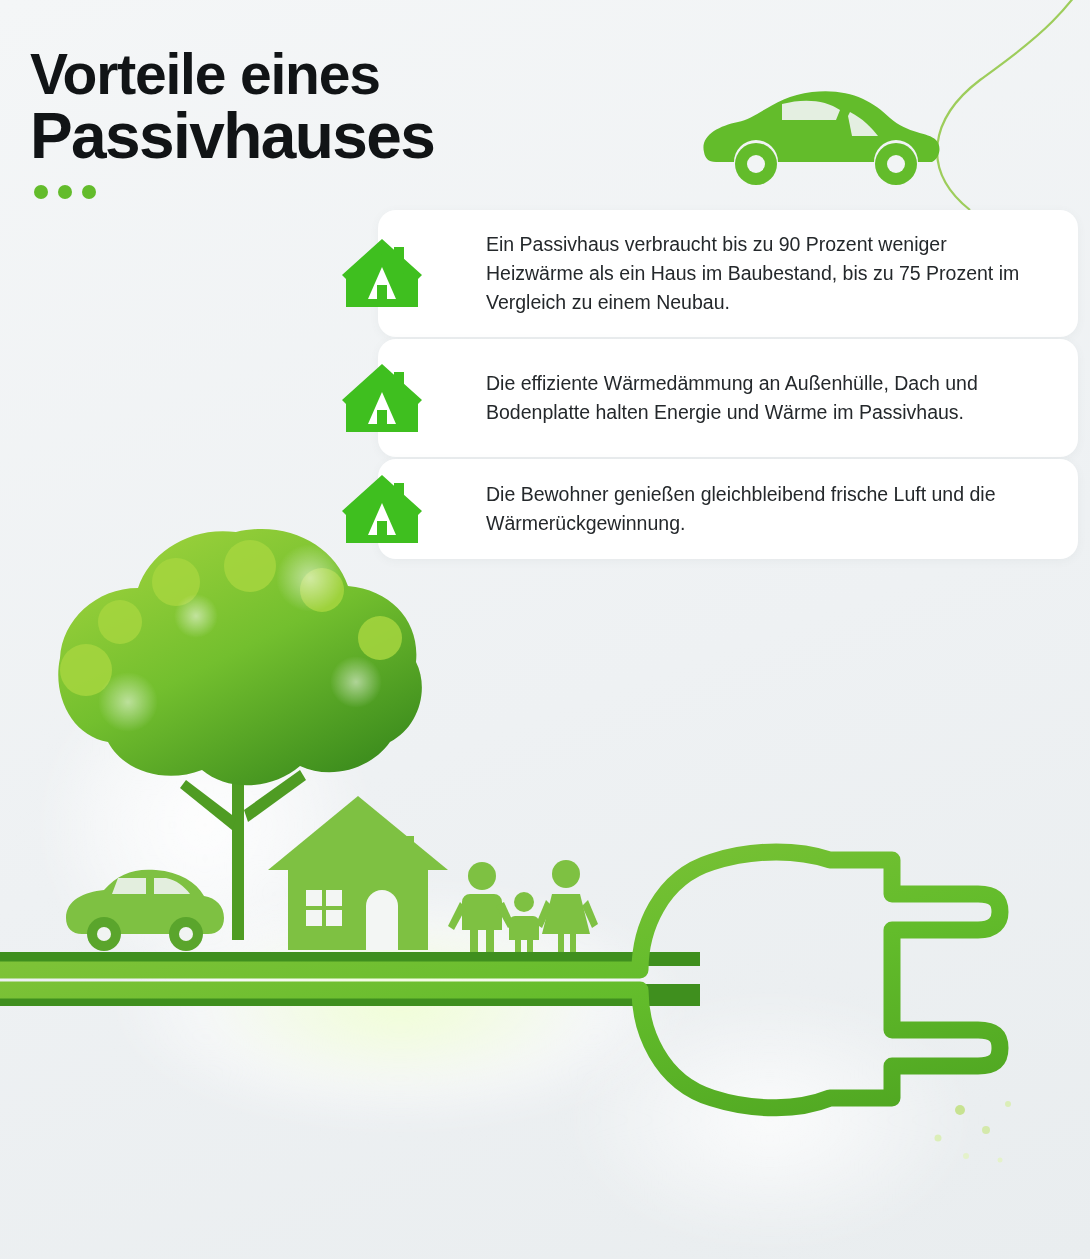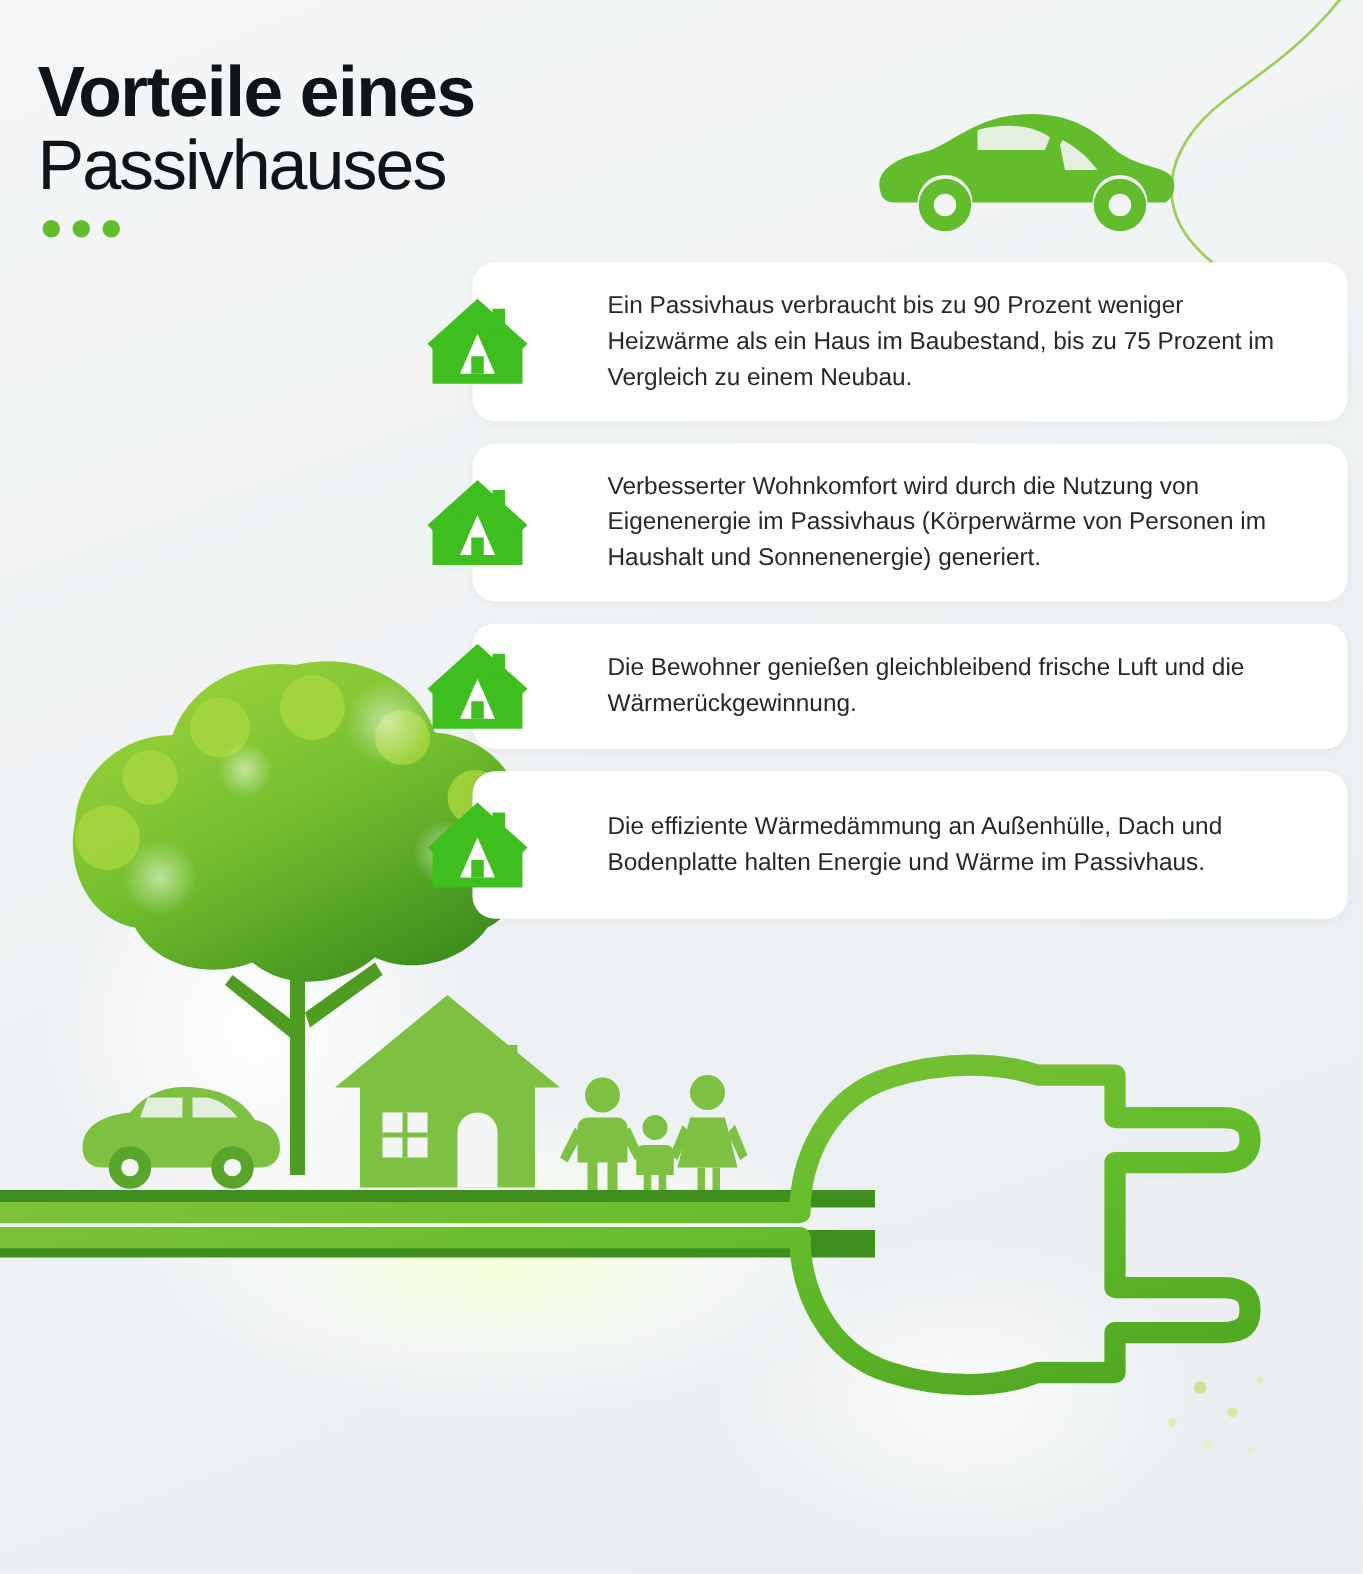--- a/index.html
+++ b/index.html
@@ -37,22 +37,22 @@
     margin-top: 20px;
   }
   .title-line1 {
     font-size: 57px;
     font-weight: 700;
     letter-spacing: -1.2px;
     color: #111416;
     line-height: 1.08;
   }
   .title-line2 {
-    font-size: 56px;
-    font-weight: 400;
+    font-size: 64px;
+    font-weight: 700;
     letter-spacing: -1.6px;
     color: #111416;
     line-height: 1.08;
     margin-top: -4px;
   }
   .dots {
     display: flex;
     gap: 10px;
     margin-top: 14px;
     margin-left: 4px;
@@ -80,21 +80,21 @@
     position: absolute;
     left: 378px;
     top: 210px;
     width: 700px;
     z-index: 7;
   }
   .card {
     position: relative;
     background: #ffffff;
     border-radius: 18px;
-    margin-bottom: 18px;
+    margin-bottom: 2px;
     padding: 20px 38px 20px 108px;
     min-height: 104px;
     display: flex;
     align-items: center;
     box-shadow: 0 2px 10px rgba(90,110,100,0.06);
   }
   .card .house-icon {
     position: absolute;
     left: 4px;
     top: 50%;
@@ -297,47 +297,37 @@
       <svg class="house-icon" viewBox="0 0 92 92">
         <path d="M10,48 L46,16 L82,48 L82,80 L10,80 Z" fill="#3fbf1f"></path>
         <path d="M6,48 L46,12 L86,48 L78,56 L46,27 L14,56 Z" fill="#3fbf1f"></path>
         <rect x="58" y="20" width="10" height="16" fill="#3fbf1f"></rect>
         <path d="M46,40 L60,72 L32,72 Z" fill="#ffffff"></path>
         <rect x="41" y="58" width="10" height="14" fill="#3fbf1f"></rect>
       </svg>
       <p>Ein Passivhaus verbraucht bis zu 90 Prozent weniger Heizwärme als ein Haus im Baubestand, bis zu 75 Prozent im Vergleich zu einem Neubau.</p>
     </div>
 
-    <div class="card" id="card-2">
+
+    <div class="card" id="card-3">
       <svg class="house-icon" viewBox="0 0 92 92">
         <path d="M10,48 L46,16 L82,48 L82,80 L10,80 Z" fill="#3fbf1f"></path>
         <path d="M6,48 L46,12 L86,48 L78,56 L46,27 L14,56 Z" fill="#3fbf1f"></path>
         <rect x="58" y="20" width="10" height="16" fill="#3fbf1f"></rect>
         <path d="M46,40 L60,72 L32,72 Z" fill="#ffffff"></path>
         <rect x="41" y="58" width="10" height="14" fill="#3fbf1f"></rect>
       </svg>
-      <p>Verbesserter Wohnkomfort wird durch die Nutzung von Eigenenergie im Passivhaus (Körperwärme von Personen im Haushalt und Sonnenenergie) generiert.</p>
+      <p>Die effiziente Wärmedämmung an Außenhülle, Dach und Bodenplatte halten Energie und Wärme im Passivhaus.</p>
     </div>
 
     <div class="card" id="card-4">
       <svg class="house-icon" viewBox="0 0 92 92">
         <path d="M10,48 L46,16 L82,48 L82,80 L10,80 Z" fill="#3fbf1f"></path>
         <path d="M6,48 L46,12 L86,48 L78,56 L46,27 L14,56 Z" fill="#3fbf1f"></path>
         <rect x="58" y="20" width="10" height="16" fill="#3fbf1f"></rect>
         <path d="M46,40 L60,72 L32,72 Z" fill="#ffffff"></path>
         <rect x="41" y="58" width="10" height="14" fill="#3fbf1f"></rect>
       </svg>
       <p>Die Bewohner genießen gleichbleibend frische Luft und die Wärmerückgewinnung.</p>
     </div>
 
-    <div class="card" id="card-3">
-      <svg class="house-icon" viewBox="0 0 92 92">
-        <path d="M10,48 L46,16 L82,48 L82,80 L10,80 Z" fill="#3fbf1f"></path>
-        <path d="M6,48 L46,12 L86,48 L78,56 L46,27 L14,56 Z" fill="#3fbf1f"></path>
-        <rect x="58" y="20" width="10" height="16" fill="#3fbf1f"></rect>
-        <path d="M46,40 L60,72 L32,72 Z" fill="#ffffff"></path>
-        <rect x="41" y="58" width="10" height="14" fill="#3fbf1f"></rect>
-      </svg>
-      <p>Die effiziente Wärmedämmung an Außenhülle, Dach und Bodenplatte halten Energie und Wärme im Passivhaus.</p>
-    </div>
-
   </div>
 </div>
 
 </body></html>

